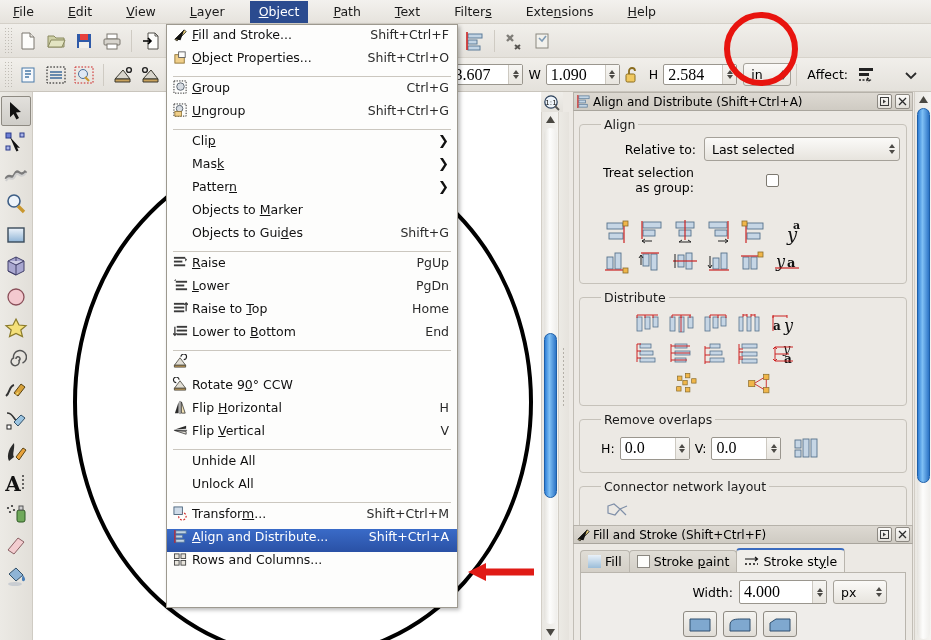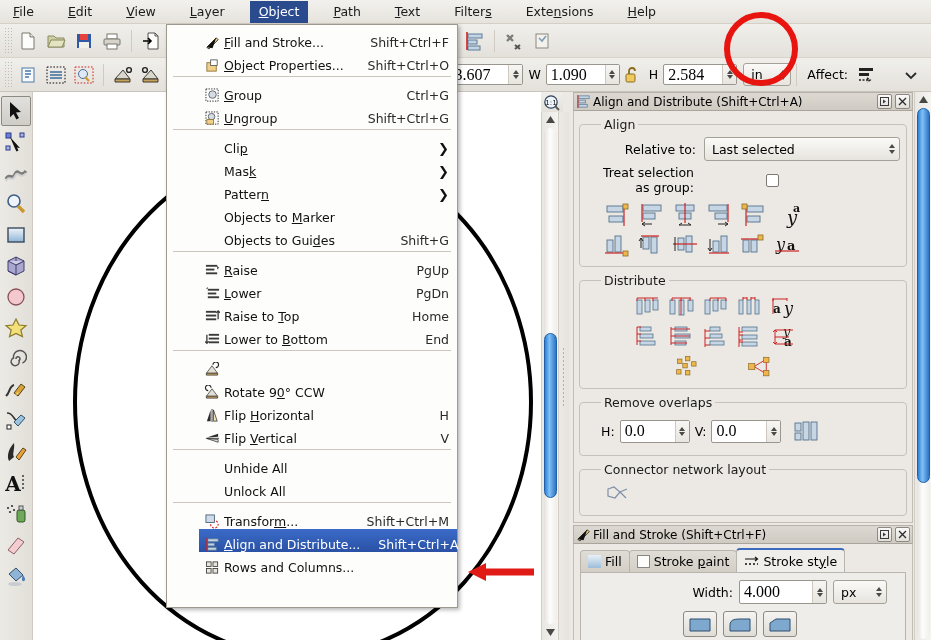--- a/index.html
+++ b/index.html
@@ -214,22 +214,22 @@
 
   
   .dropdown {
     position: absolute; left: 166px; top: 24px; width: 292px; height: 584px;
     background: #fdfdfc;
     border: 1px solid #9d998f;
     box-shadow: 2px 2px 4px rgba(0,0,0,.28);
     z-index: 60; padding: 2px 0;
   }
   .dd-item {
-    height: 23px; display: flex; align-items: flex-end;
-    padding: 0 8px 0 3px; font-size: 12.5px; color: #111; white-space: nowrap; margin-left: 32px;
+    height: 23px; display: flex; align-items: flex-start;
+    padding: 0 8px 0 3px; font-size: 12.5px; color: #111; white-space: nowrap;
   }
   .dd-item.hl { background: linear-gradient(#3a6bc8,#2a51a5); color: #fff; }
   .dd-ico { width: 20px; min-width: 20px; display: flex; align-items: center; justify-content: center; }
   .dd-lbl { flex: 1; padding-left: 2px; }
   .dd-acc { color: #2a2a2a; font-size: 12.5px; padding-left: 18px; }
   .dd-item.hl .dd-acc { color: #fff; }
   .dd-sub { font-weight: bold; font-size: 13px; padding-left: 18px; }
   .dd-sep { height: 1px; background: #cbc7bf; margin: 3px 6px 3px 6px; }
   .dd-item u { text-decoration: underline; }
 
@@ -654,21 +654,21 @@
             <span style="flex:1;text-align:right;padding-right:8px;font-size:12.5px">Relative to:</span>
             <div class="combo" style="width:196px;height:24px;justify-content:space-between">
               <span>Last selected</span>
               <span class="updn">
                   <span class="ar-up"></span>
                   <span class="ar-dn"></span>
                 </span>
             </div>
           </div>
 
-          <div class="row" style="margin-bottom:5px">
+          <div class="row" style="margin-bottom:22px">
             <span style="flex:1;text-align:right;padding-right:10px;font-size:12.5px">Treat selection as group:</span>
             <div style="width:196px;display:flex;align-items:center;padding-left:62px">
               <span class="chk"></span>
             </div>
           </div>
 
           <div class="icon-row" style="padding-left:1px">
             <div class="ibtn">
               <svg width="30" height="26" viewBox="0 0 30 26">
                   <rect x="4" y="4" width="16" height="6" fill="#c6d6e5" stroke="#56728c" stroke-width=".9"></rect>

